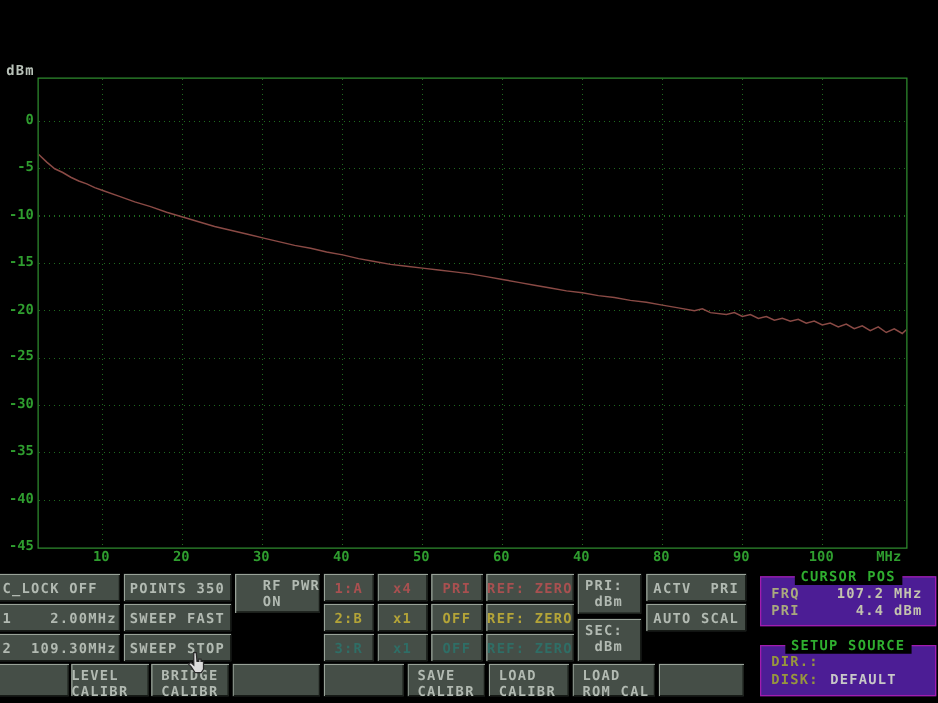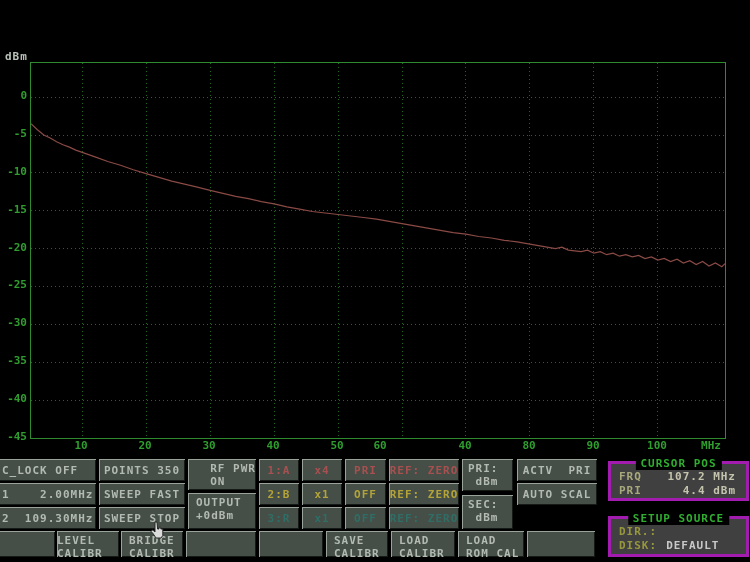--- a/index.html
+++ b/index.html
@@ -15,21 +15,21 @@
     color:#2f9e2f;}
   #unitlab{position:absolute;left:5px;top:50px;font-size:11px;color:#b9c2b9;letter-spacing:1px;}
   
   .btn{position:absolute;background:#454e47;box-sizing:border-box;overflow:hidden;
     box-shadow:inset 1px 1px 0 #99a399, inset -1px -1px 0 #161a16;
     color:#b2bab2;font-size:11px;line-height:13px;letter-spacing:1px;white-space:pre;
     display:flex;align-items:center;justify-content:center;}
   .btn.left{justify-content:flex-start;}
   .btn.tall{align-items:flex-start;padding-top:3px;}
   
-  .panel{position:absolute;border:3px solid #a21caf;box-sizing:border-box;background:#404040;}
+  .panel{position:absolute;border:1px solid #a21caf;box-sizing:border-box;background:#4c1d95;}
   .panel .title{position:absolute;top:-7px;left:50%;transform:translateX(-50%);
     background:#000;padding:0 5px;color:#2fae2f;font-size:11px;letter-spacing:1px;white-space:pre;}
   .prow{display:flex;justify-content:space-between;padding:0 10px 0 8px;
     font-size:11px;line-height:14px;letter-spacing:1px;white-space:pre;}
   .prow .lab{color:#a9a97e;}
   .prow .val{color:#c4c4ae;}
   #setup .lab{color:#97973d;}
   #setup .val{color:#c8c8c8;}
   #setup .prow{justify-content:flex-start;gap:9px;}
   #hand{position:absolute;left:149px;top:521px;}
@@ -74,21 +74,21 @@
       <div class="ylab" style="left:0px;top:279px;">-25</div>
       <div class="ylab" style="left:0px;top:317px;">-30</div>
       <div class="ylab" style="left:0px;top:355px;">-35</div>
       <div class="ylab" style="left:0px;top:393px;">-40</div>
       <div class="ylab" style="left:0px;top:431px;">-45</div>
       <div class="xlab" style="left:59px;top:440px;">10</div>
       <div class="xlab" style="left:123px;top:440px;">20</div>
       <div class="xlab" style="left:187px;top:440px;">30</div>
       <div class="xlab" style="left:251px;top:440px;">40</div>
       <div class="xlab" style="left:315px;top:440px;">50</div>
-      <div class="xlab" style="left:358px;top:440px;">60</div>
+      <div class="xlab" style="left:379px;top:440px;">60</div>
       <div class="xlab" style="left:443px;top:440px;">40</div>
       <div class="xlab" style="left:507px;top:440px;">80</div>
       <div class="xlab" style="left:571px;top:440px;">90</div>
       <div class="xlab" style="left:635px;top:440px;">100</div>
       <div class="xlab" style="left:689px;top:440px;">MHz</div>
     </div>
 
   <div class="btn left" style="left:-20px;top:459px;width:116px;height:22px;padding-left:22px;"><span>C_LOCK OFF</span></div>
   <div class="btn" style="left:99px;top:459px;width:86px;height:22px;"><span>POINTS 350</span></div>
   <div class="btn left tall" style="left:188px;top:459px;width:68px;height:31px;padding-left:8px;justify-content:flex-end;"><span>RF PWR
@@ -104,22 +104,20 @@
   <div class="btn left" style="left:-20px;top:483px;width:116px;height:22px;padding-left:22px;"><span>1    2.00MHz</span></div>
   <div class="btn" style="left:99px;top:483px;width:86px;height:22px;"><span>SWEEP FAST</span></div>
   <div class="btn" style="left: 259px; top: 483px; width: 40px; height: 22px; color: rgb(180, 164, 56);"><span>2:B</span></div>
   <div class="btn" style="left: 302px; top: 483px; width: 40px; height: 22px; color: rgb(180, 164, 56);"><span>x1</span></div>
   <div class="btn" style="left: 345px; top: 483px; width: 41px; height: 22px; color: rgb(180, 164, 56);"><span>OFF</span></div>
   <div class="btn" style="left: 389px; top: 483px; width: 70px; height: 22px; color: rgb(180, 164, 56);"><span>REF: ZERO</span></div>
   <div class="btn" style="left:517px;top:483px;width:80px;height:22px;"><span>AUTO SCAL</span></div>
 
   <div class="btn left" style="left:-20px;top:507px;width:116px;height:22px;padding-left:22px;"><span>2  109.30MHz</span></div>
   <div class="btn" style="left:99px;top:507px;width:86px;height:22px;"><span>SWEEP STOP</span></div>
-  <div class="btn left tall" style="left:188px;top:493px;width:68px;height:36px;padding-left:8px;"><span>OUTPUT
-+0dBm</span></div>
   <div class="btn" style="left: 259px; top: 507px; width: 40px; height: 22px; color: rgb(47, 110, 102);"><span>3:R</span></div>
   <div class="btn" style="left: 302px; top: 507px; width: 40px; height: 22px; color: rgb(47, 110, 102);"><span>x1</span></div>
   <div class="btn" style="left: 345px; top: 507px; width: 41px; height: 22px; color: rgb(47, 110, 102);"><span>OFF</span></div>
   <div class="btn" style="left: 389px; top: 507px; width: 70px; height: 22px; color: rgb(47, 110, 102);"><span>REF: ZERO</span></div>
   <div class="btn left tall" style="left:462px;top:495px;width:51px;height:34px;padding-left:6px;"><span>SEC:
  dBm</span></div>
 
   <div class="btn" style="left:-20px;top:531px;width:75px;height:26px;"></div>
   <div class="btn left tall" style="left:57px;top:531px;width:62px;height:26px;"><span>LEVEL
 CALIBR</span></div>

